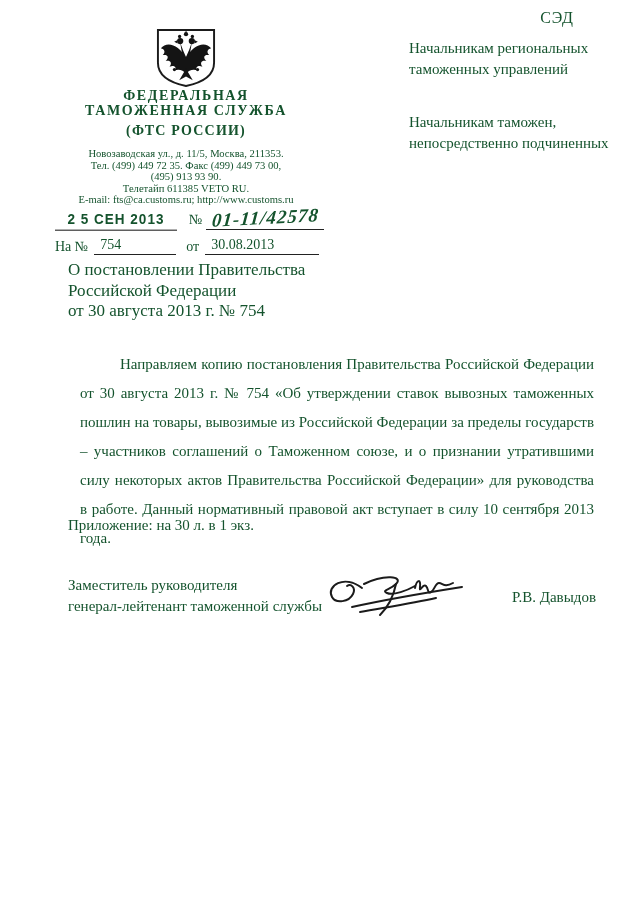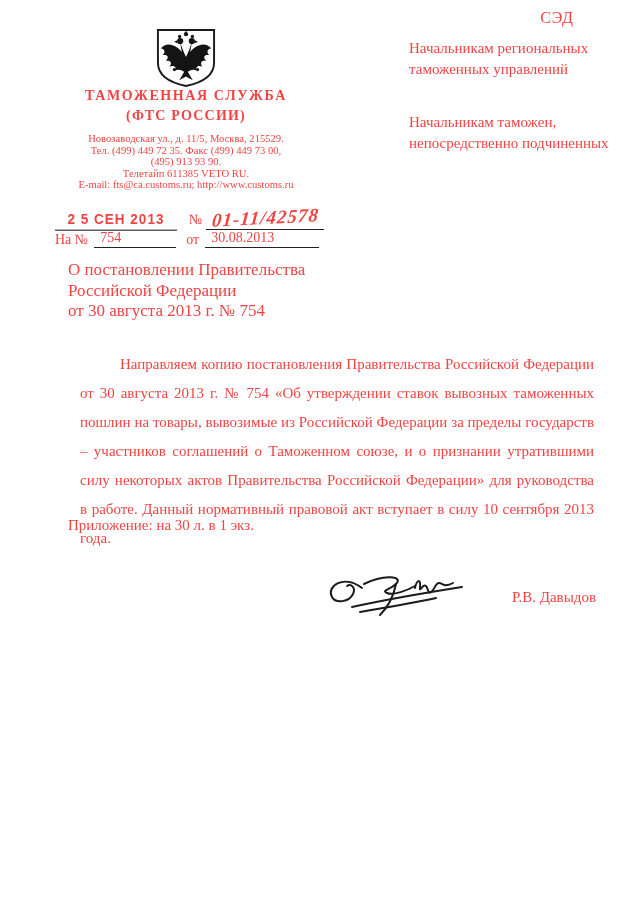--- a/index.html
+++ b/index.html
@@ -1,18 +1,18 @@
 <!DOCTYPE html>
 <html><head>
 <meta charset="utf-8">
 <style>
   html,body { margin:0; padding:0; background:#e8e8e8; }
   .page {
     position:relative; width:640px; height:905px; margin:0 auto;
-    background:#ffffff; color:#ef4444; overflow:hidden;
+    background:#ffffff; color:#14532d; overflow:hidden;
     font-family:"Liberation Serif", serif;
   }
   .sed { position:absolute; top:9px; right:66px; font-size:16px; letter-spacing:1px; }
 
   .letterhead { position:absolute; left:40px; top:28px; width:292px; text-align:center; }
   .emblem { display:block; margin:0 auto; width:64px; height:60px; }
   .org-line { font-weight:bold; font-size:14px; letter-spacing:1.6px; line-height:15px; }
   .org-short { font-weight:bold; font-size:14px; letter-spacing:1.2px; margin-top:5px; }
   .address { margin-top:9px; font-size:10.6px; line-height:11.6px; }
 
@@ -28,21 +28,21 @@
   }
   .num-prefix { margin-left:12px; padding-bottom:2px; }
   .handwritten-box {
     display:inline-block; width:118px; border-bottom:1.5px solid #222;
     margin-left:4px; text-align:center;
   }
   .handwritten {
     display:inline-block; font-style:italic; font-weight:700; font-size:19px;
     letter-spacing:1px; transform:rotate(-3deg) skewX(-8deg); white-space:nowrap;
   }
-  .ref-row2 { display:flex; align-items:flex-end; }
+  .ref-row2 { margin-top:7px; display:flex; align-items:flex-end; }
   .ul-field { display:inline-block; border-bottom:1.5px solid #222; padding:0 4px 1px 6px; }
   .f-replynum { width:72px; margin-left:6px; }
   .f-replydate { width:104px; margin-left:6px; }
   .w-ot { margin-left:10px; }
 
   .subject { position:absolute; left:68px; top:260px; width:280px; font-size:17px; line-height:20.5px; }
 
   .body-par {
     position:absolute; left:68px; top:338px; width:514px; margin:12px;
     font-size:15px; line-height:29px; text-align:justify; text-indent:40px;
@@ -73,24 +73,25 @@
         <path d="M41.6,12.4 l3.6,1.8 -3.4,1.7 z"></path>
         <circle cx="33" cy="6.4" r="2.2"></circle>
         <rect x="32.6" y="2.4" width="0.9" height="3.2"></rect>
         <circle cx="26.4" cy="8.8" r="1.7"></circle>
         <circle cx="39.6" cy="8.8" r="1.7"></circle>
         <path d="M33,42 L26,54 L33,50 L40,54 Z"></path>
         <circle cx="21" cy="43" r="1.6"></circle>
         <circle cx="45" cy="43" r="1.6"></circle>
       </g>
     </svg>
+    <div class="org-line">ФЕДЕРАЛЬНАЯ</div>
     <div class="org-line">ТАМОЖЕННАЯ СЛУЖБА</div>
     <div class="org-short">(ФТС РОССИИ)</div>
     <div class="address">
-      <div>Новозаводская ул., д. 11/5, Москва, 215529.</div>
+      <div>Новозаводская ул., д. 11/5, Москва, 211353.</div>
       <div>Тел. (499) 449 72 35. Факс (499) 449 73 00,</div>
       <div>(495) 913 93 90.</div>
       <div>Телетайп 611385 VETO RU.</div>
       <div>E-mail: fts@ca.customs.ru; http://www.customs.ru</div>
     </div>
   </div>
 
   <div class="recipients">
     <div class="recipient-block">
       <div>Начальникам региональных</div>
@@ -119,20 +120,24 @@
   <div class="subject">
     <div>О постановлении Правительства</div>
     <div>Российской Федерации</div>
     <div>от 30 августа 2013 г. № 754</div>
   </div>
 
   <p class="body-par">Направляем копию постановления Правительства Российской Федерации от 30 августа 2013 г. № 754 «Об утверждении ставок вывозных таможенных пошлин на товары, вывозимые из Российской Федерации за пределы государств – участников соглашений о Таможенном союзе, и о признании утратившими силу некоторых актов Правительства Российской Федерации» для руководства в работе. Данный нормативный правовой акт вступает в силу 10 сентября 2013 года.</p>
 
   <div class="attachment">Приложение: на 30 л. в 1 экз.</div>
 
+  <div class="sig-position">
+    <div>Заместитель руководителя</div>
+    <div>генерал-лейтенант таможенной службы</div>
+  </div>
 
   <svg class="sig-autograph" viewBox="0 0 156 58">
     <g fill="none" stroke="#1b1b1b" stroke-width="2" stroke-linecap="round">
       <path d="M40,22 C22,8 4,20 10,31 C14,38 27,36 31,28 C34,22 29,17 25,20"></path>
       <path d="M42,18 C62,8 82,10 74,18 C68,24 59,24 65,27 C71,30 86,24 93,20"></path>
       <path d="M74,18 C72,28 67,40 58,49"></path>
       <path d="M93,22 C95,13 99,13 98,21 C97,28 101,17 104,20 C107,23 105,28 109,26 C113,24 113,17 117,17 C121,17 122,22 131,17"></path>
       <path d="M30,41 C62,34 102,27 140,21"></path>
       <path d="M38,46 C66,41 92,37 114,32"></path>
     </g>

